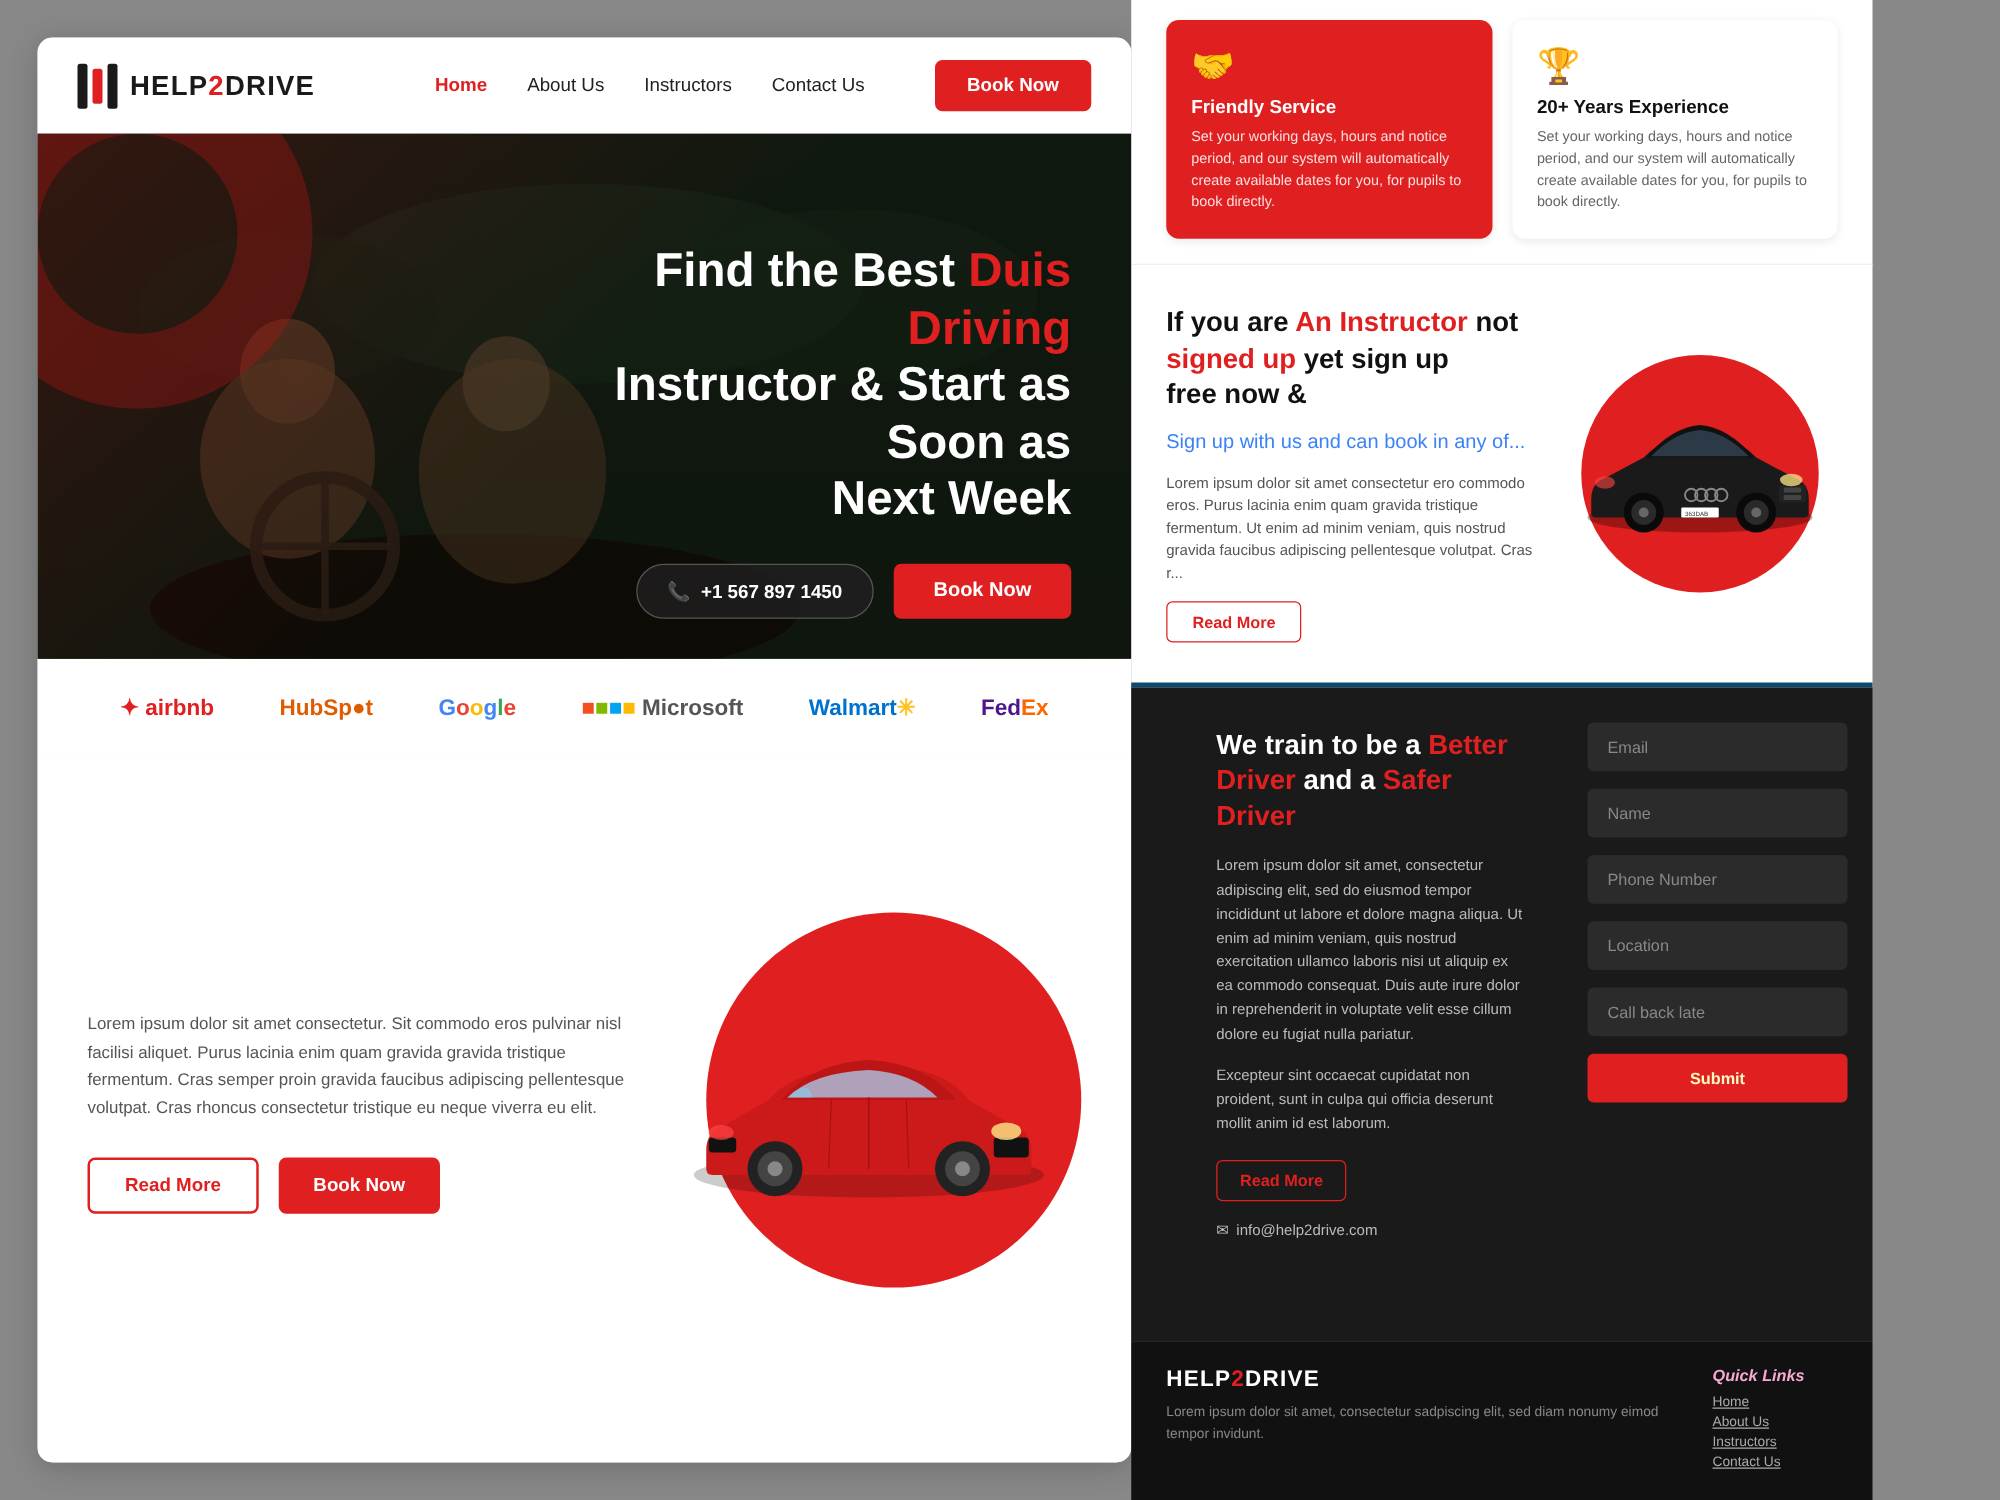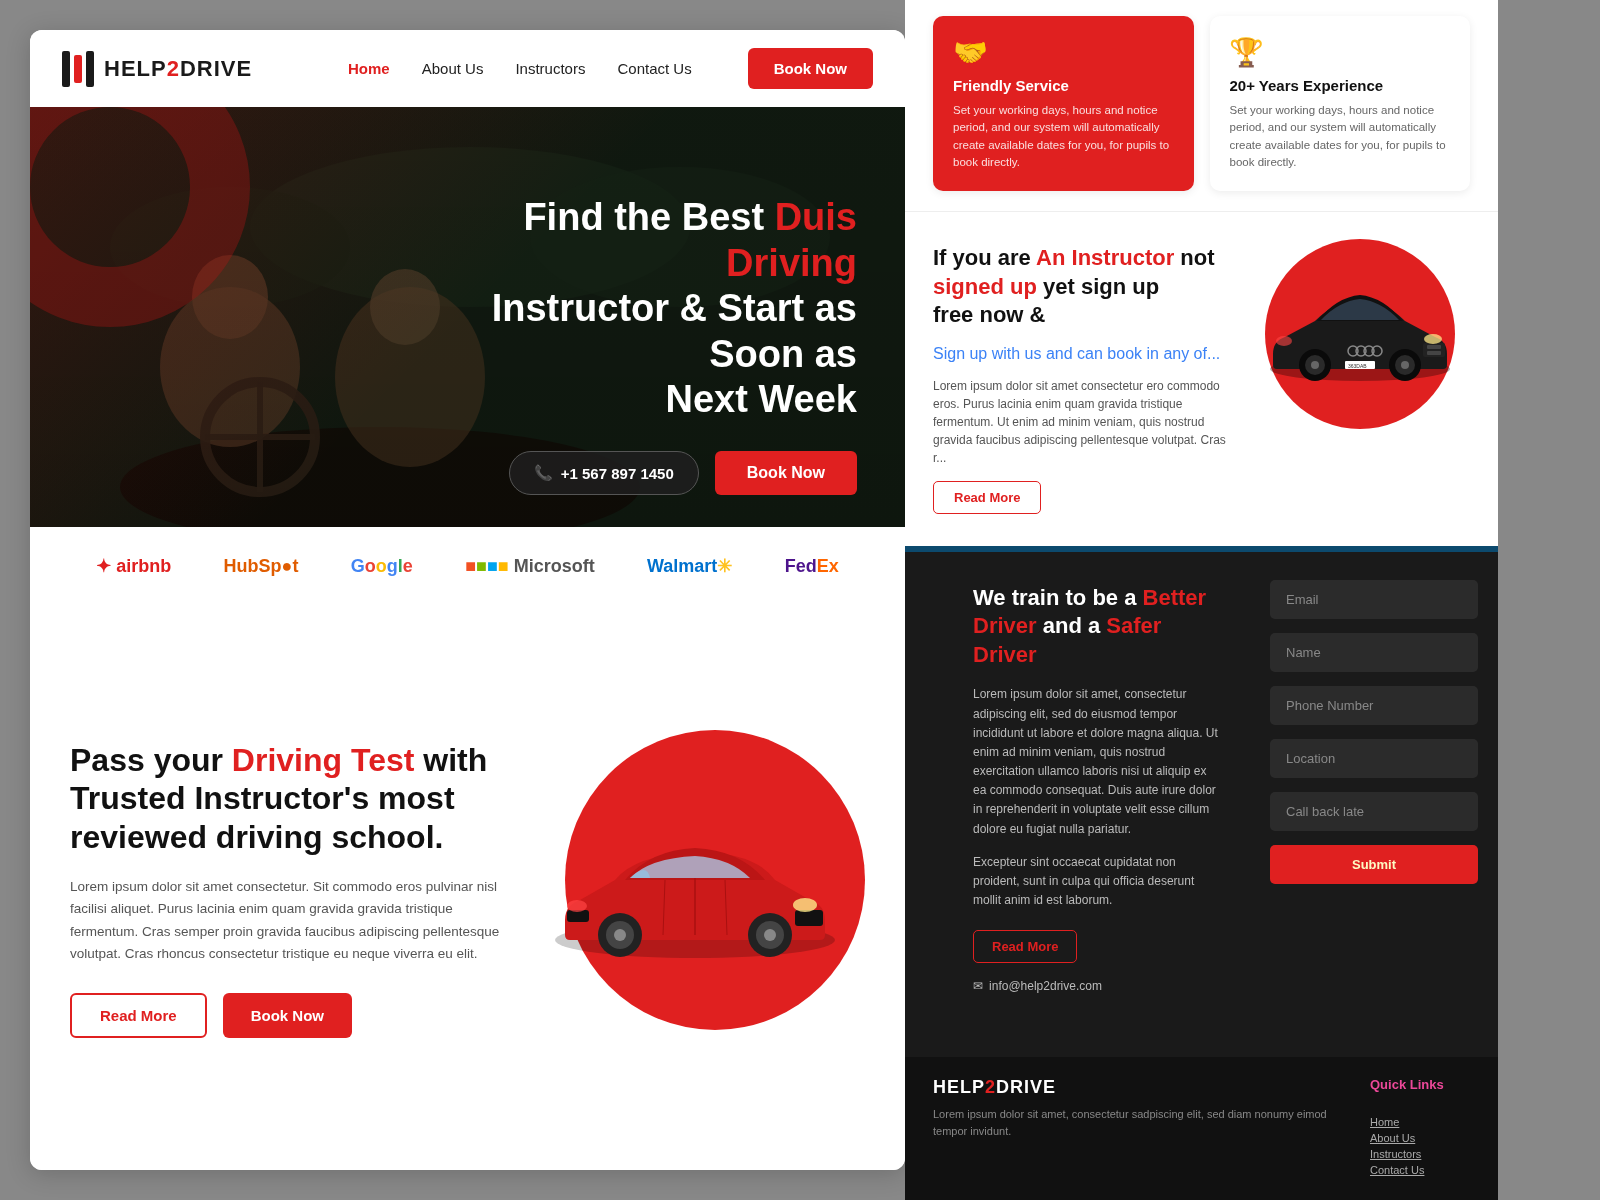--- a/index.html
+++ b/index.html
@@ -312,22 +312,22 @@
       line-height: 1.5;
     }
     .service-card.red-card .service-card-text { color: rgba(255,255,255,0.85); }
 
     
     .right-middle {
       background: #fff;
       padding: 32px 28px;
       display: flex;
       gap: 24px;
-      align-items: flex-start;
-      border-bottom: 6px solid #0c4a6e;
+      align-items: center;
+      border-bottom: 4px solid #0c4a6e;
     }
     .instructor-text { flex: 1; }
     .instructor-heading {
       font-size: 22px;
       font-weight: 900;
       color: #111;
       line-height: 1.3;
       margin-bottom: 12px;
     }
     .instructor-heading span { color: #e02020; }
@@ -485,22 +485,23 @@
       font-size: 11px;
       color: #888;
       line-height: 1.5;
     }
     .footer-links-col {
       min-width: 100px;
     }
     .footer-links-title {
       font-size: 13px;
       font-weight: 700;
-      color: #ec4899;
-      margin-bottom: 24px;
+      color: #f9a8d4;
+      margin-bottom: 8px;
+      font-style: italic;
     }
     .footer-link {
       font-size: 11px;
       color: #aaa;
       display: block;
       margin-bottom: 4px;
     }
 
     
     ::-webkit-scrollbar { width: 6px; }
@@ -586,25 +587,20 @@
         <span style="color:#F25022">■</span><span style="color:#7FBA00">■</span><span style="color:#00A4EF">■</span><span style="color:#FFB900">■</span> Microsoft
       </span>
       <span class="brand-logo brand-walmart">Walmart<span class="brand-walmart-star">✳</span></span>
       <span class="brand-logo">
         <span class="brand-fedex">Fed</span><span class="brand-fedex-ex">Ex</span>
       </span>
     </div>
 
     <div class="main-content">
       <div class="main-text">
-        <h2 class="main-heading">
-          Pass your <span>Driving Test</span> with
-          Trusted Instructor's most
-          reviewed driving school.
-        </h2>
         <p class="main-body">Lorem ipsum dolor sit amet consectetur. Sit commodo eros pulvinar nisl facilisi aliquet. Purus lacinia enim quam gravida gravida tristique fermentum. Cras semper proin gravida faucibus adipiscing pellentesque volutpat. Cras rhoncus consectetur tristique eu neque viverra eu elit.</p>
         <div class="main-buttons">
           <button class="btn-read-more">Read More</button>
           <button class="btn-book-main">Book Now</button>
         </div>
       </div>
       <div class="car-image-area">
         <div class="car-circle-bg"></div>
 
         <svg class="car-svg" viewBox="0 0 320 160">

